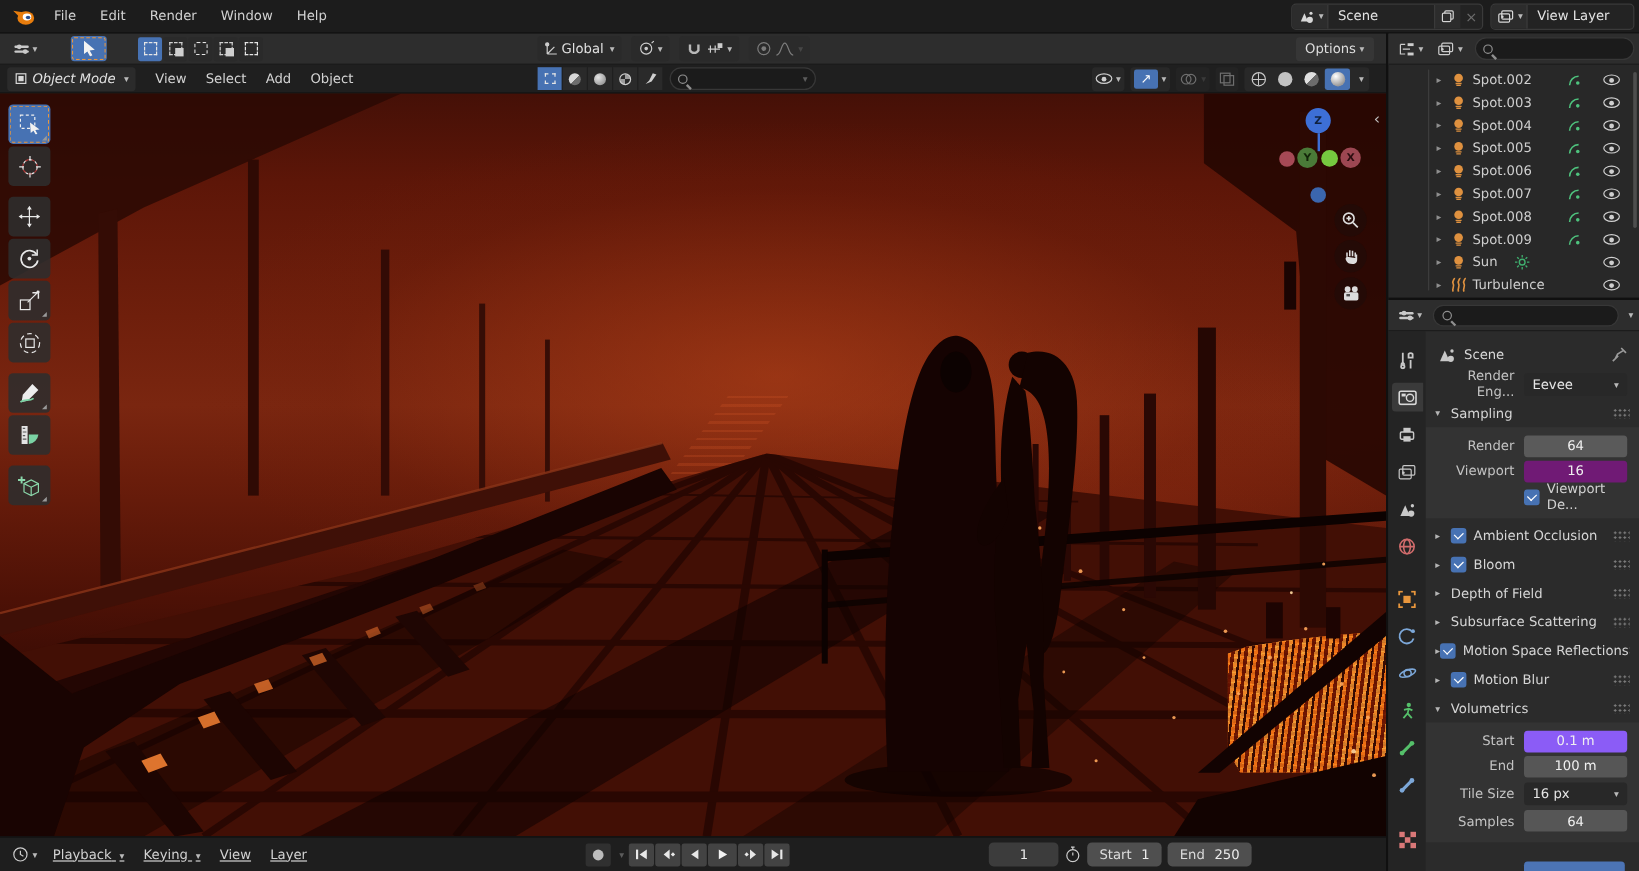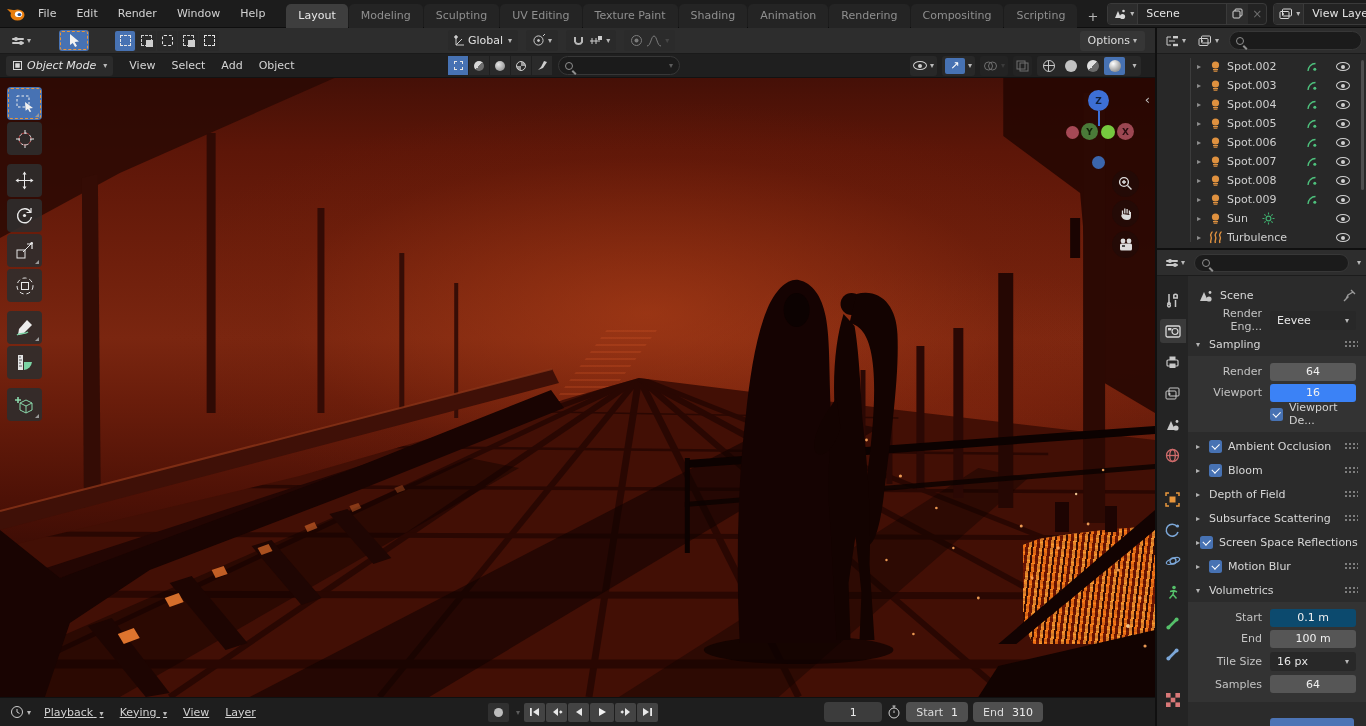--- a/index.html
+++ b/index.html
@@ -162,33 +162,20 @@
           <path d="M1 3 L10 4.5 L6 8 Z" fill="#e87d0d"></path>
         </svg>
     </div>
     <nav class="menubar">
       <span class="menu-item">File</span>
       <span class="menu-item">Edit</span>
       <span class="menu-item">Render</span>
       <span class="menu-item">Window</span>
       <span class="menu-item">Help</span>
     </nav>
-    <div class="tabs">
-      <span class="tab active">Layout</span>
-      <span class="tab">Modeling</span>
-      <span class="tab">Sculpting</span>
-      <span class="tab">UV Editing</span>
-      <span class="tab">Texture Paint</span>
-      <span class="tab">Shading</span>
-      <span class="tab">Animation</span>
-      <span class="tab">Rendering</span>
-      <span class="tab">Compositing</span>
-      <span class="tab">Scripting</span>
-      <span class="tab-plus">+</span>
-    </div>
     <div class="topbar-right">
       <div class="selector">
         <span class="sel-ico">
           <svg width="14" height="12" viewBox="0 0 14 12">
               <path d="M2 10 L5 3 L8 10 Z" fill="#d8d8d8"></path>
               <circle cx="9.5" cy="8.5" r="2.6" fill="#d8d8d8"></circle>
               <circle cx="10.5" cy="3" r="1.3" fill="#d8d8d8"></circle>
             </svg>
           <span class="caret">▾</span>
         </span>
@@ -652,21 +639,21 @@
                 <circle cx="7" cy="8" r="5"></circle>
                 <path d="M7 5.5 V8 M5.5 1 h3 M7 1 V3"></path>
               </svg>
           </span>
           <span class="field f-range">
             <span class="fl">Start</span>
             <span>1</span>
           </span>
           <span class="field f-range">
             <span class="fl">End</span>
-            <span>310</span>
+            <span>250</span>
           </span>
         </div>
       </div>
     </div>
 
     <div class="right-col">
 
       <section class="outliner">
         <div class="ol-header">
           <span class="tb-btn">
@@ -962,21 +949,21 @@
               <span>Sampling</span>
               <span class="grip"></span>
             </div>
             <div class="sec-box">
               <div class="prow" style="height:21px">
                 <span class="plabel">Render</span>
                 <span class="pfield" style="background:#5a5a5a">64</span>
               </div>
               <div class="prow" style="height:21px">
                 <span class="plabel">Viewport</span>
-                <span class="pfield" style="background:#3b82f6">16</span>
+                <span class="pfield" style="background:#701a75">16</span>
               </div>
               <div class="prow" style="height:22px;padding-left:82px">
                 <span class="chk"></span>
                 <span style="color:#d2d2d2">Viewport De...</span>
               </div>
             </div>
 
             <div class="sec-head">
               <span class="tri">▸</span>
               <span class="chk"></span>
@@ -995,39 +982,39 @@
               <span class="grip"></span>
             </div>
             <div class="sec-head">
               <span class="tri">▸</span>
               <span>Subsurface Scattering</span>
               <span class="grip"></span>
             </div>
             <div class="sec-head">
               <span class="tri">▸</span>
               <span class="chk"></span>
-              <span style="white-space:nowrap">Screen Space Reflections</span>
+              <span style="white-space:nowrap">Motion Space Reflections</span>
               <span class="grip"></span>
             </div>
             <div class="sec-head">
               <span class="tri">▸</span>
               <span class="chk"></span>
               <span>Motion Blur</span>
               <span class="grip"></span>
             </div>
 
             <div class="sec-head">
               <span class="tri">▾</span>
               <span>Volumetrics</span>
               <span class="grip"></span>
             </div>
             <div class="sec-box" style="margin-bottom:0">
               <div class="prow" style="height:21px">
                 <span class="plabel">Start</span>
-                <span class="pfield" style="background:#0c4a6e">0.1 m</span>
+                <span class="pfield" style="background:#8b5cf6">0.1 m</span>
               </div>
               <div class="prow" style="height:21px">
                 <span class="plabel">End</span>
                 <span class="pfield" style="background:#565656">100 m</span>
               </div>
               <div class="prow" style="height:24px">
                 <span class="plabel">Tile Size</span>
                 <span class="pdrop">
                   <span>16 px</span>
                   <span class="caret">▾</span>

